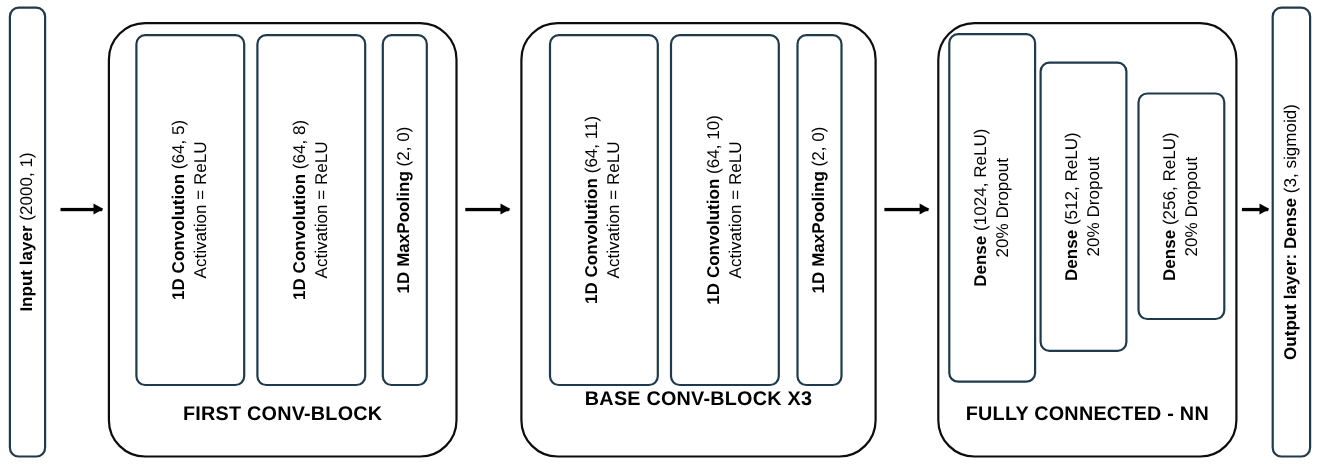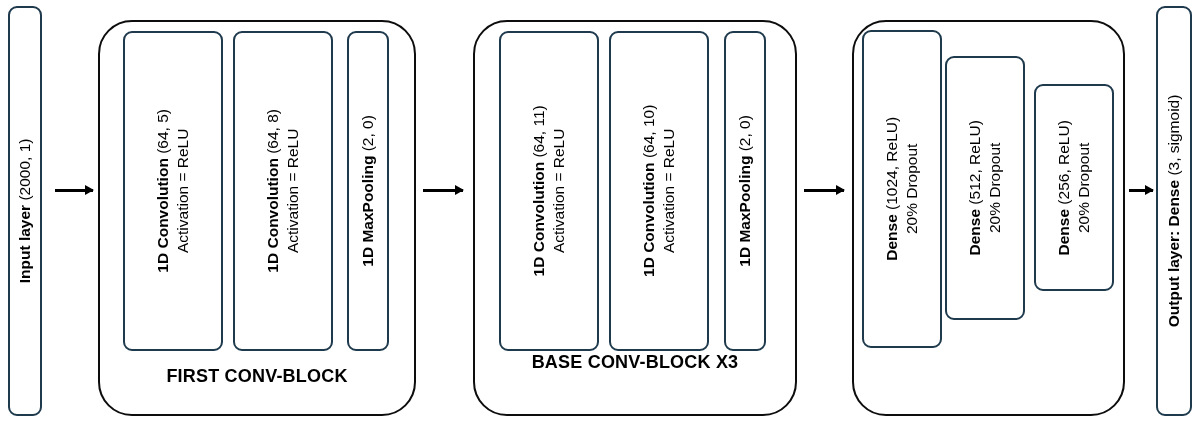--- a/index.html
+++ b/index.html
@@ -167,20 +167,21 @@
   </div>
 
   <div class="vbox" style="left:1034px; top:84px; width:80px; height:207px;">
     <div class="rot">
       <span class="b">Dense</span>
       <span class="n">(256, ReLU)</span>
       <span class="n l2">20% Dropout</span>
     </div>
   </div>
 
+  <div class="block-label" style="left:852px; top:366px; width:273px;">FULLY CONNECTED - NN</div>
 
   <div class="arrow" style="left:1129px; top:189px; width:24px;"></div>
 
   <div class="vbox" style="left:1156px; top:6px; width:36px; height:410px;">
     <div class="rot">
       <span class="b">Output layer: Dense</span>
       <span class="n">(3, sigmoid)</span>
     </div>
   </div>
 

